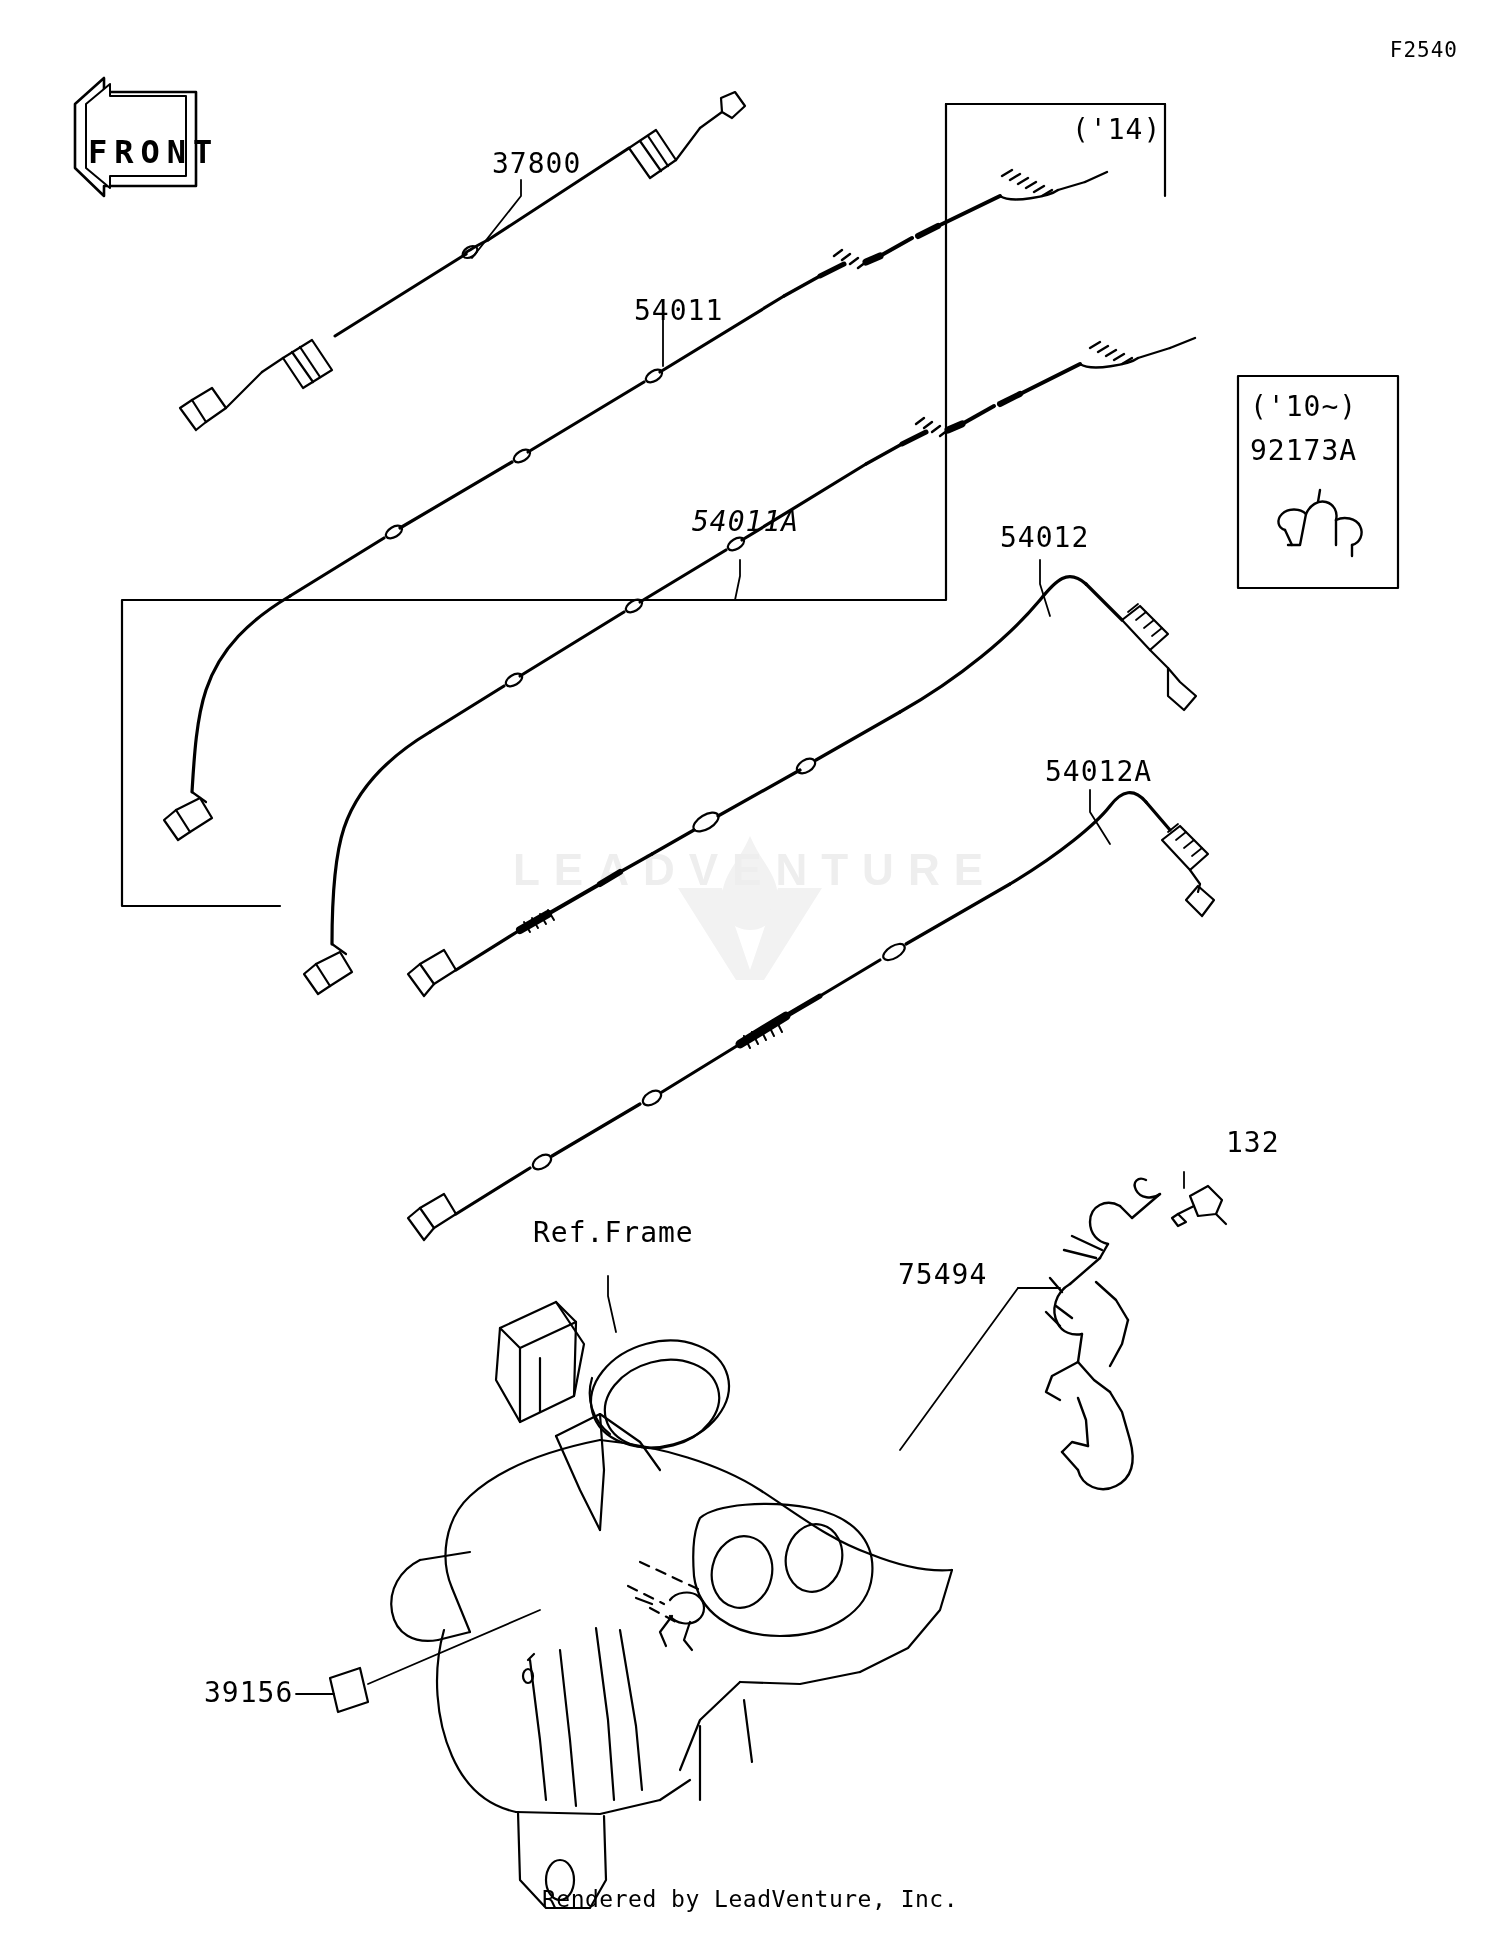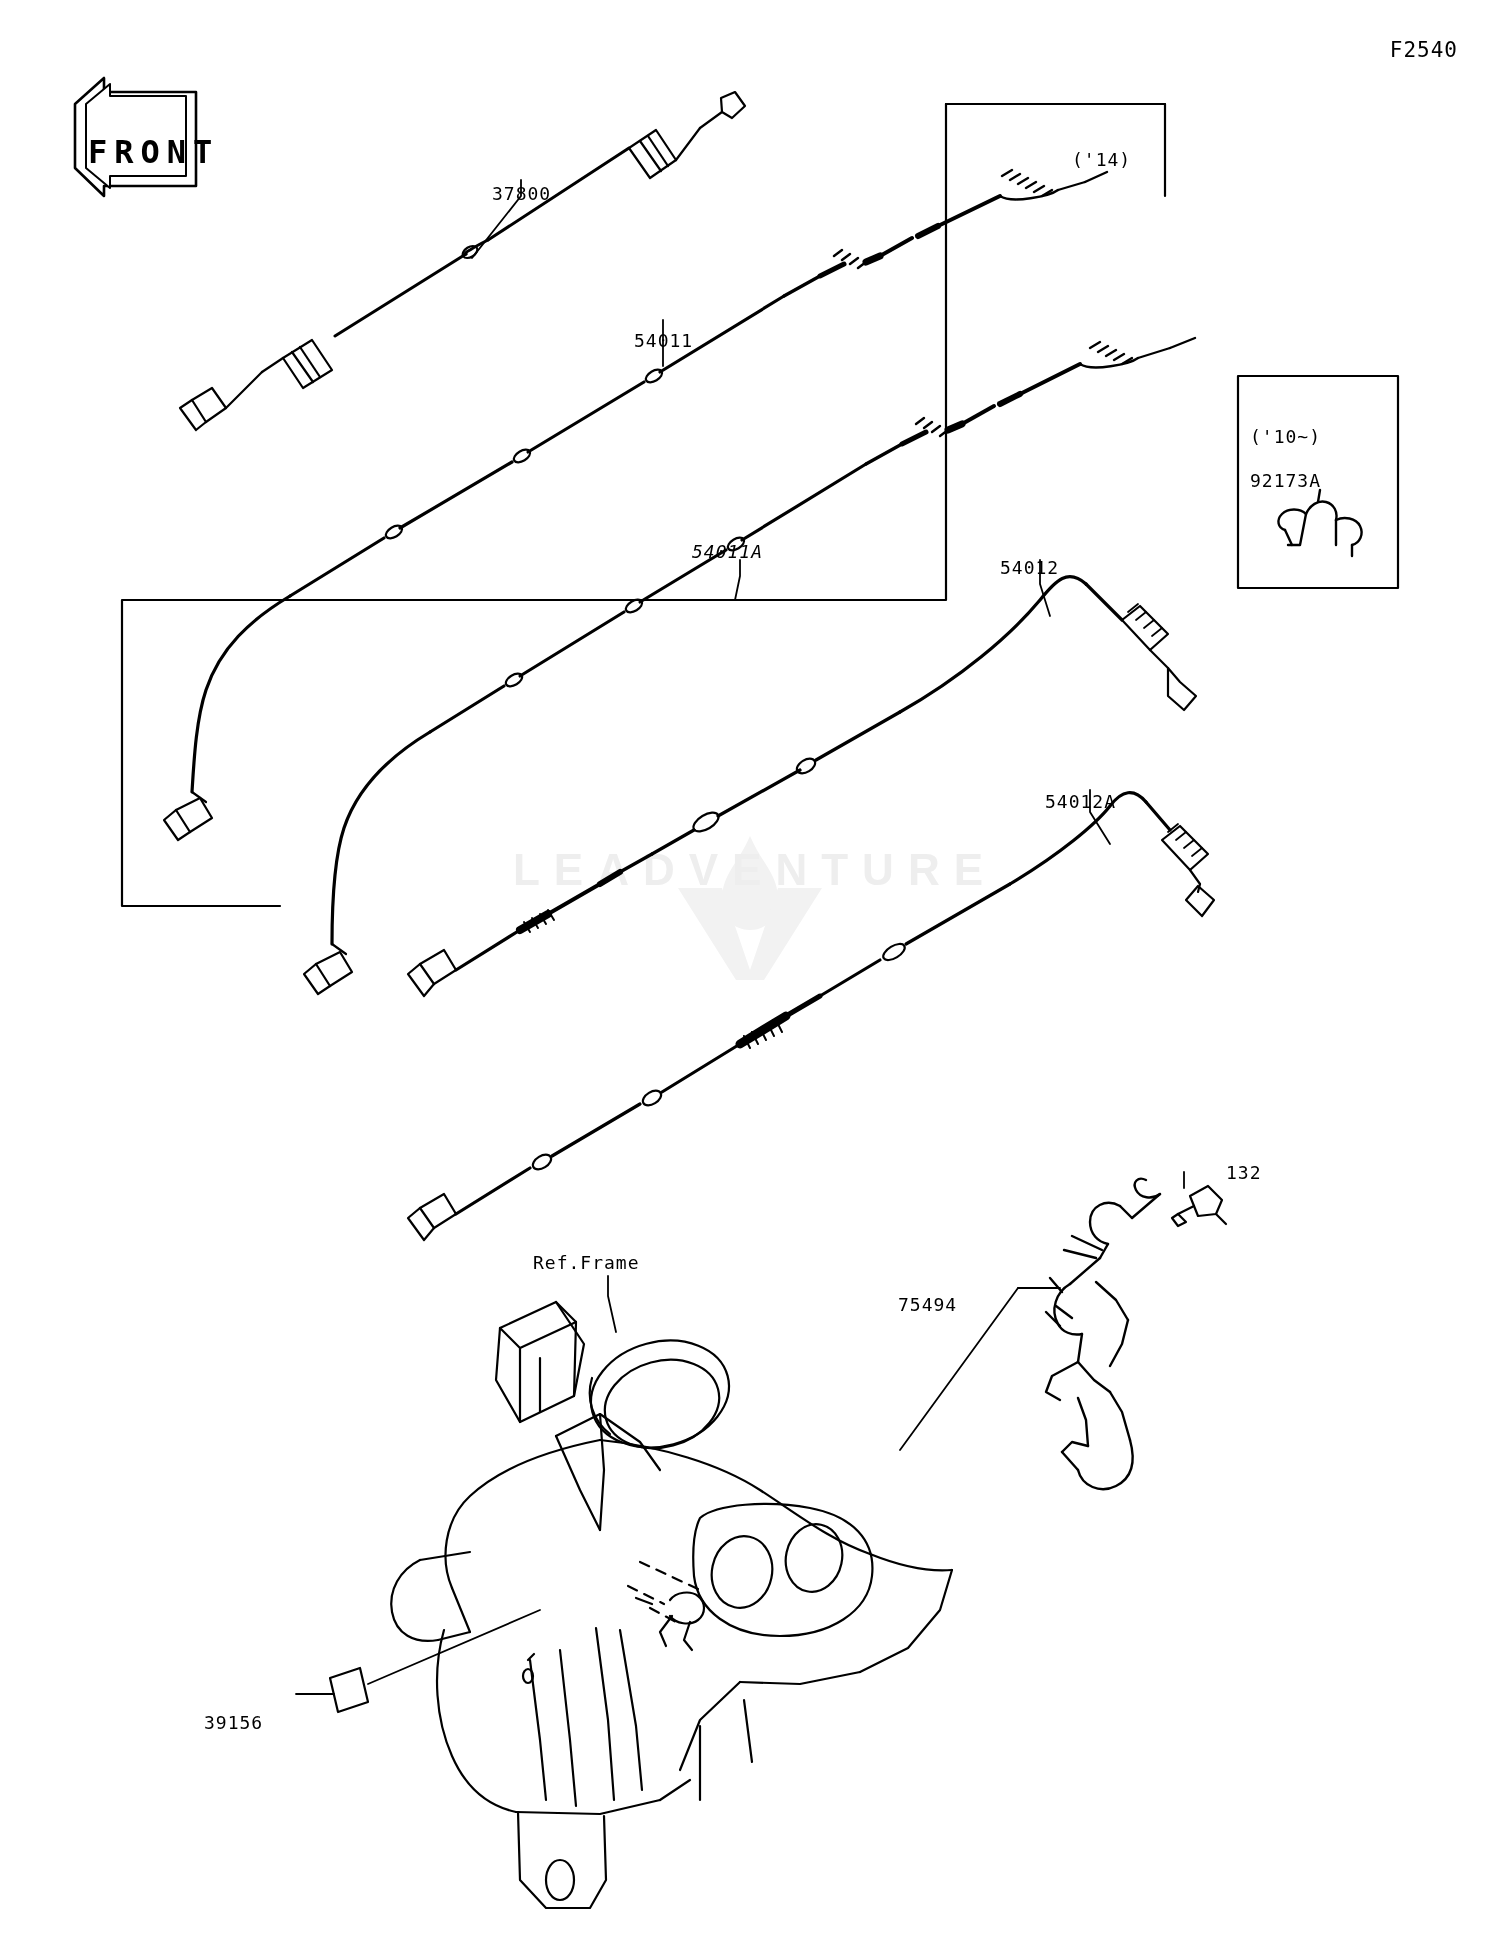--- a/index.html
+++ b/index.html
@@ -19,21 +19,21 @@
     background: #ffffff;
   }
   .lbl {
     position: absolute;
     font-family: "DejaVu Sans Mono", monospace;
     font-size: 25px;
     letter-spacing: 1px;
     color: #000000;
     white-space: nowrap;
   }
-  .lbl.big { font-size: 18px; margin-top: 36px; }
+  .lbl.big { font-size: 28px; }
   .corner-code {
     position: absolute;
     top: 38px;
     right: 42px;
     font-size: 21px;
     font-family: "DejaVu Sans Mono", monospace;
     letter-spacing: 1px;
   }
   .footer {
     position: absolute;
@@ -386,13 +386,14 @@
   <div class="lbl big" style="left:1045px; top:755px;">54012A</div>
 
   <div class="lbl big" style="left:533px; top:1216px;">Ref.Frame</div>
 
   <div class="lbl big" style="left:1226px; top:1126px;text-align:right;">132</div>
 
   <div class="lbl big" style="left:898px; top:1258px;">75494</div>
 
   <div class="lbl big" style="left:204px; top:1676px;">39156</div>
 
+  <div class="footer">Rendered by LeadVenture, Inc.</div>
 </div>
 
 </body></html>

